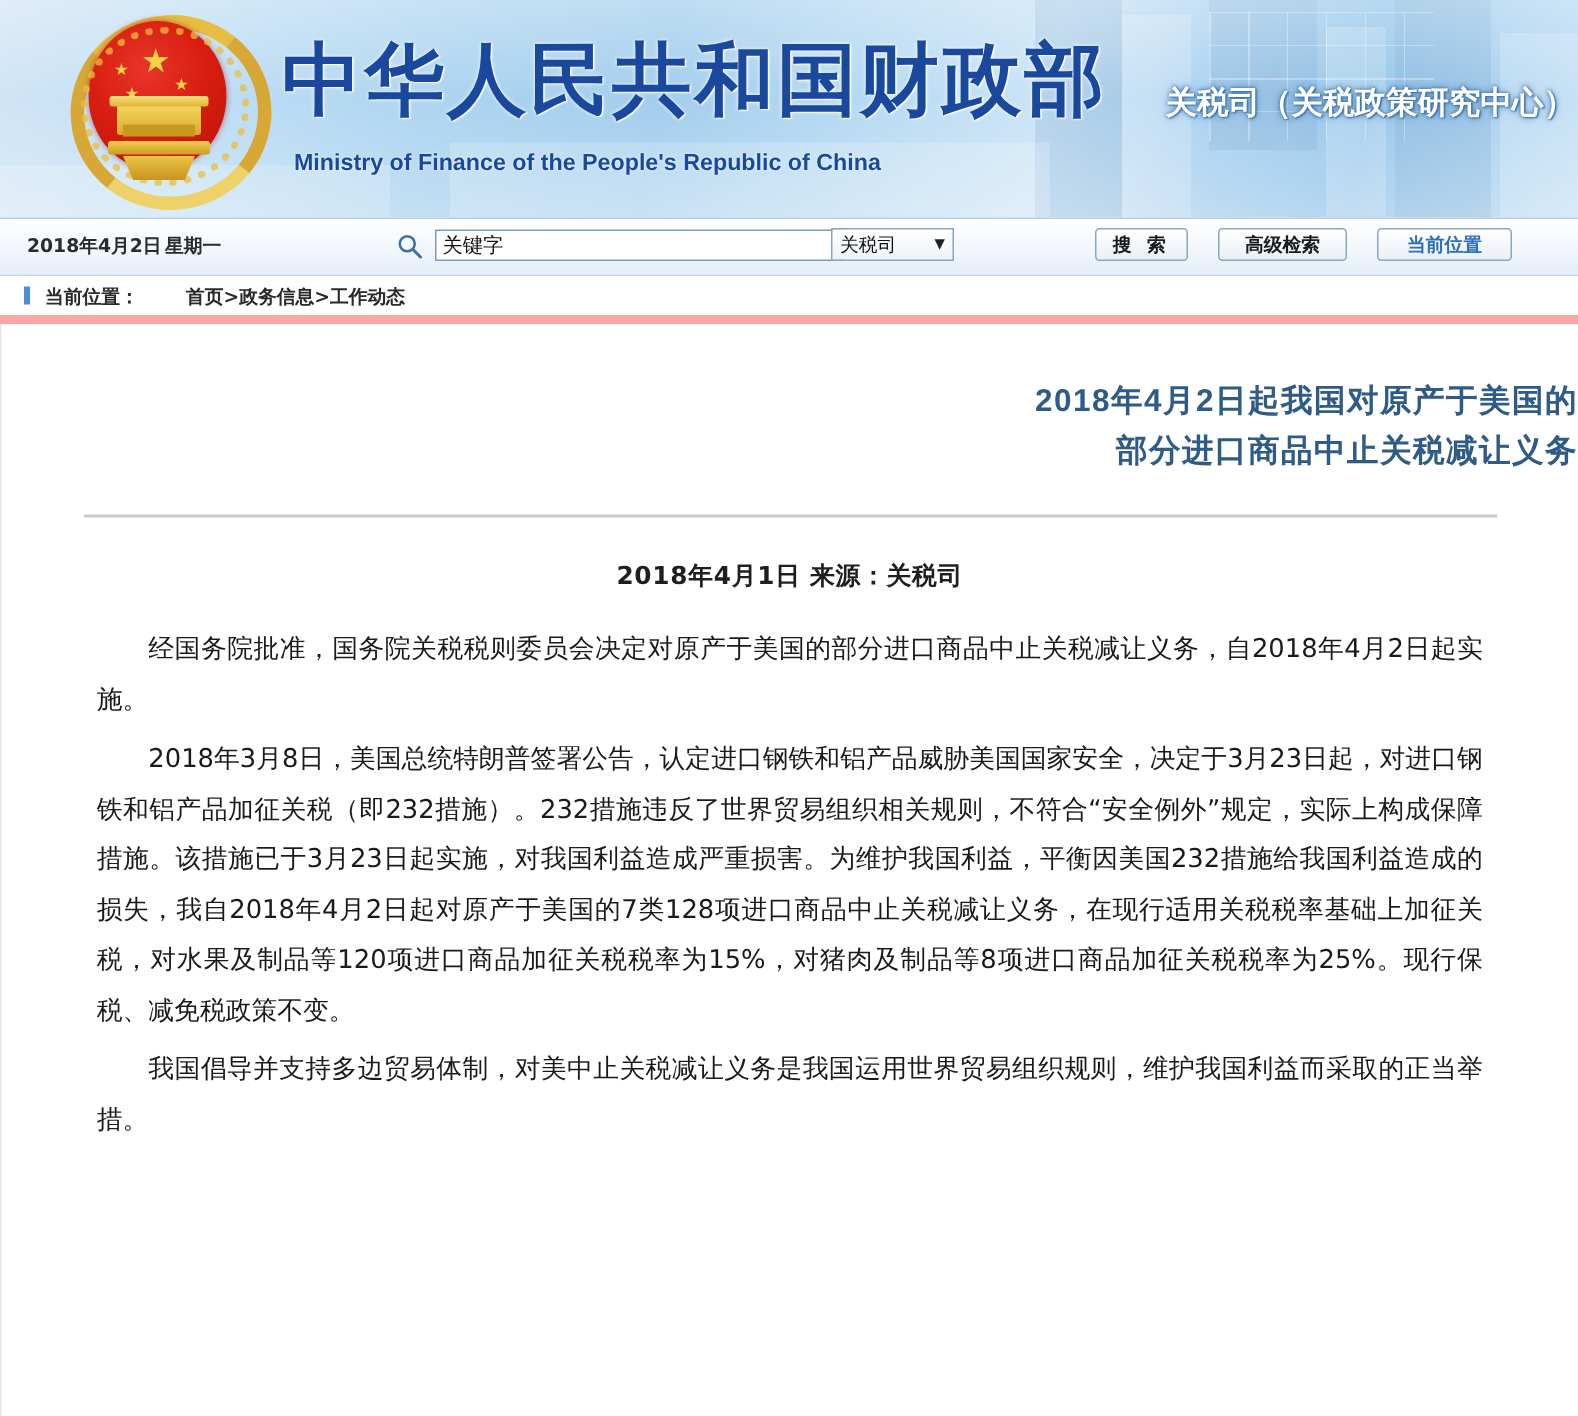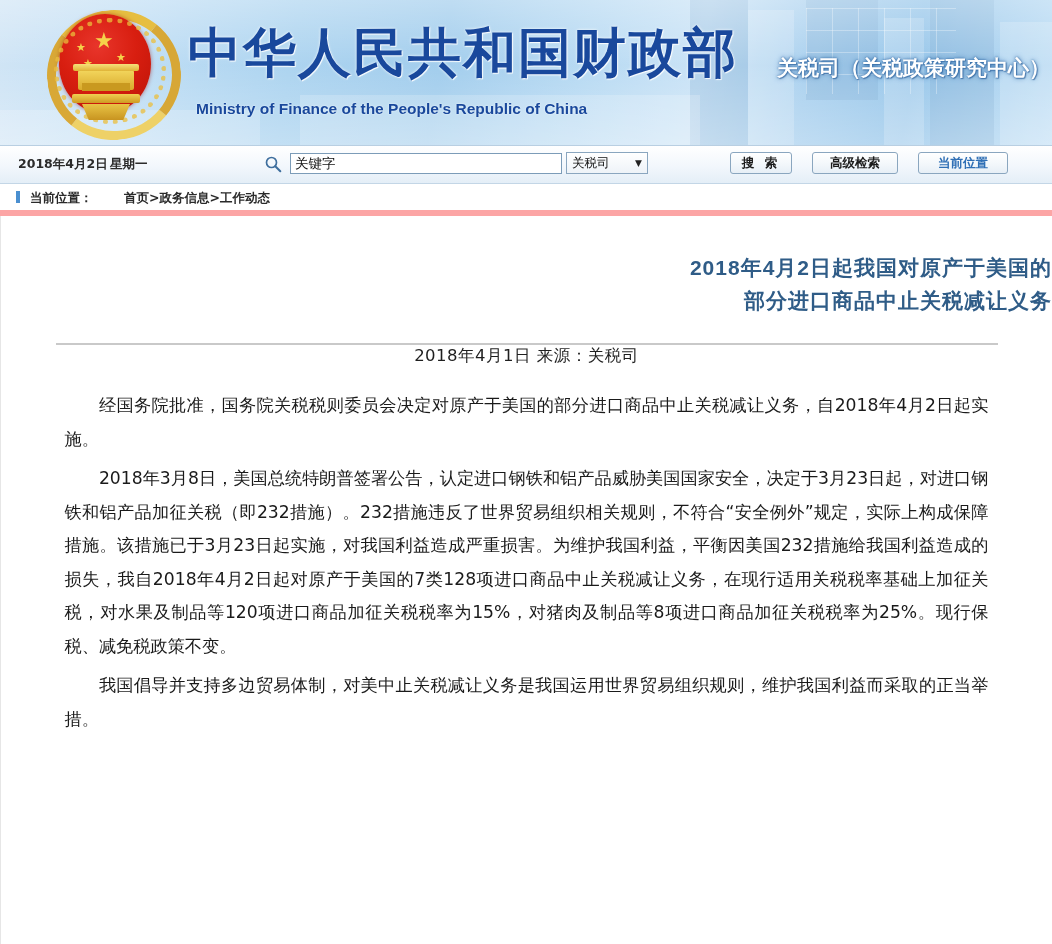--- a/index.html
+++ b/index.html
@@ -193,21 +193,21 @@
     width: 262px; height: 19px;
     padding: 0 4px;
     font-size: 13.5px;
     font-family: "DejaVu Sans", "Liberation Sans", sans-serif;
     color: #111;
     border: 1px solid #7c9cb8;
     background: #ffffff;
     box-sizing: content-box;
   }
   .cat-select {
-    position: absolute; left: 566px; top: 6px;
+    position: absolute; left: 554px; top: 6px;
     width: 82px; height: 22px;
     border: 1px solid #8aa6bf;
     background: linear-gradient(180deg,#ffffff,#eef3f8);
     font-size: 12.5px;
     font-family: "DejaVu Sans", "Liberation Sans", sans-serif;
     color: #111;
     display: flex; align-items: center;
     padding-left: 5px;
     box-sizing: border-box;
   }
@@ -281,25 +281,27 @@
   }
   .title .tline { display: block; }
   .rule {
     width: 942px;
     height: 0;
     margin: 26px auto 0 auto;
     border-top: 2px solid #c9c9c9;
   }
   .byline {
     margin: 0;
+    padding-top: 28px;
     text-align: center;
     font-family: "DejaVu Sans", "Liberation Sans", sans-serif;
     font-size: 16.5px;
     color: #1f1f1f;
     letter-spacing: 0.5px;
+    font-weight: bold;
   }
   .body {
     width: 924px;
     margin: 0 auto;
     padding-top: 22px;
   }
   .body p {
     margin: 0 0 6px 0;
     text-indent: 2em;
     font-family: "DejaVu Sans", "Liberation Sans", sans-serif;

